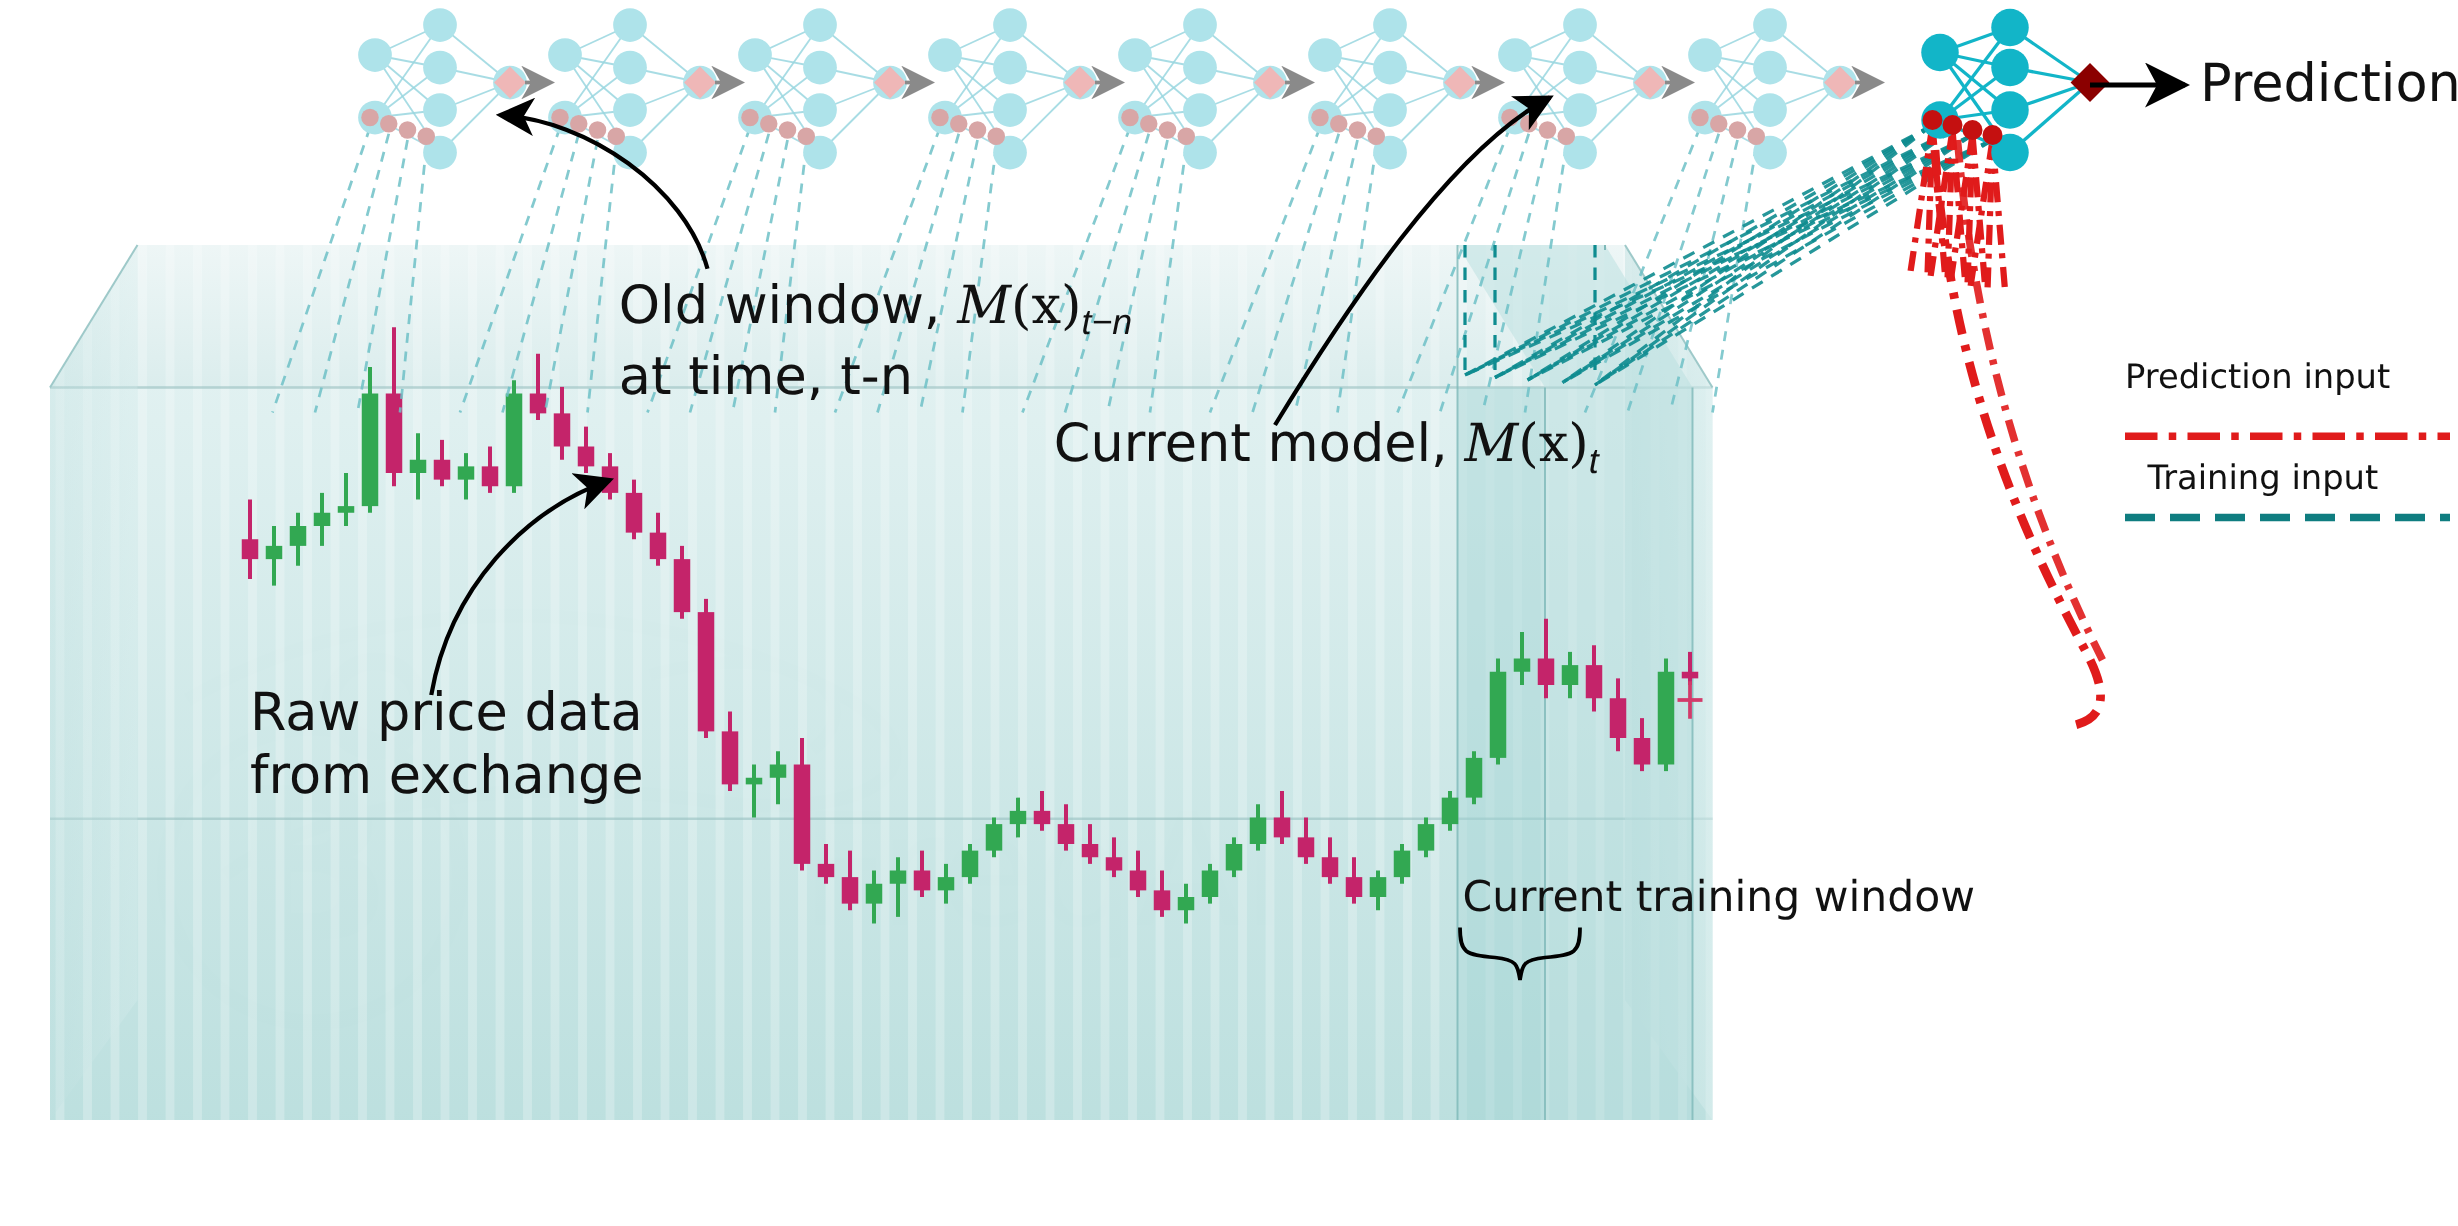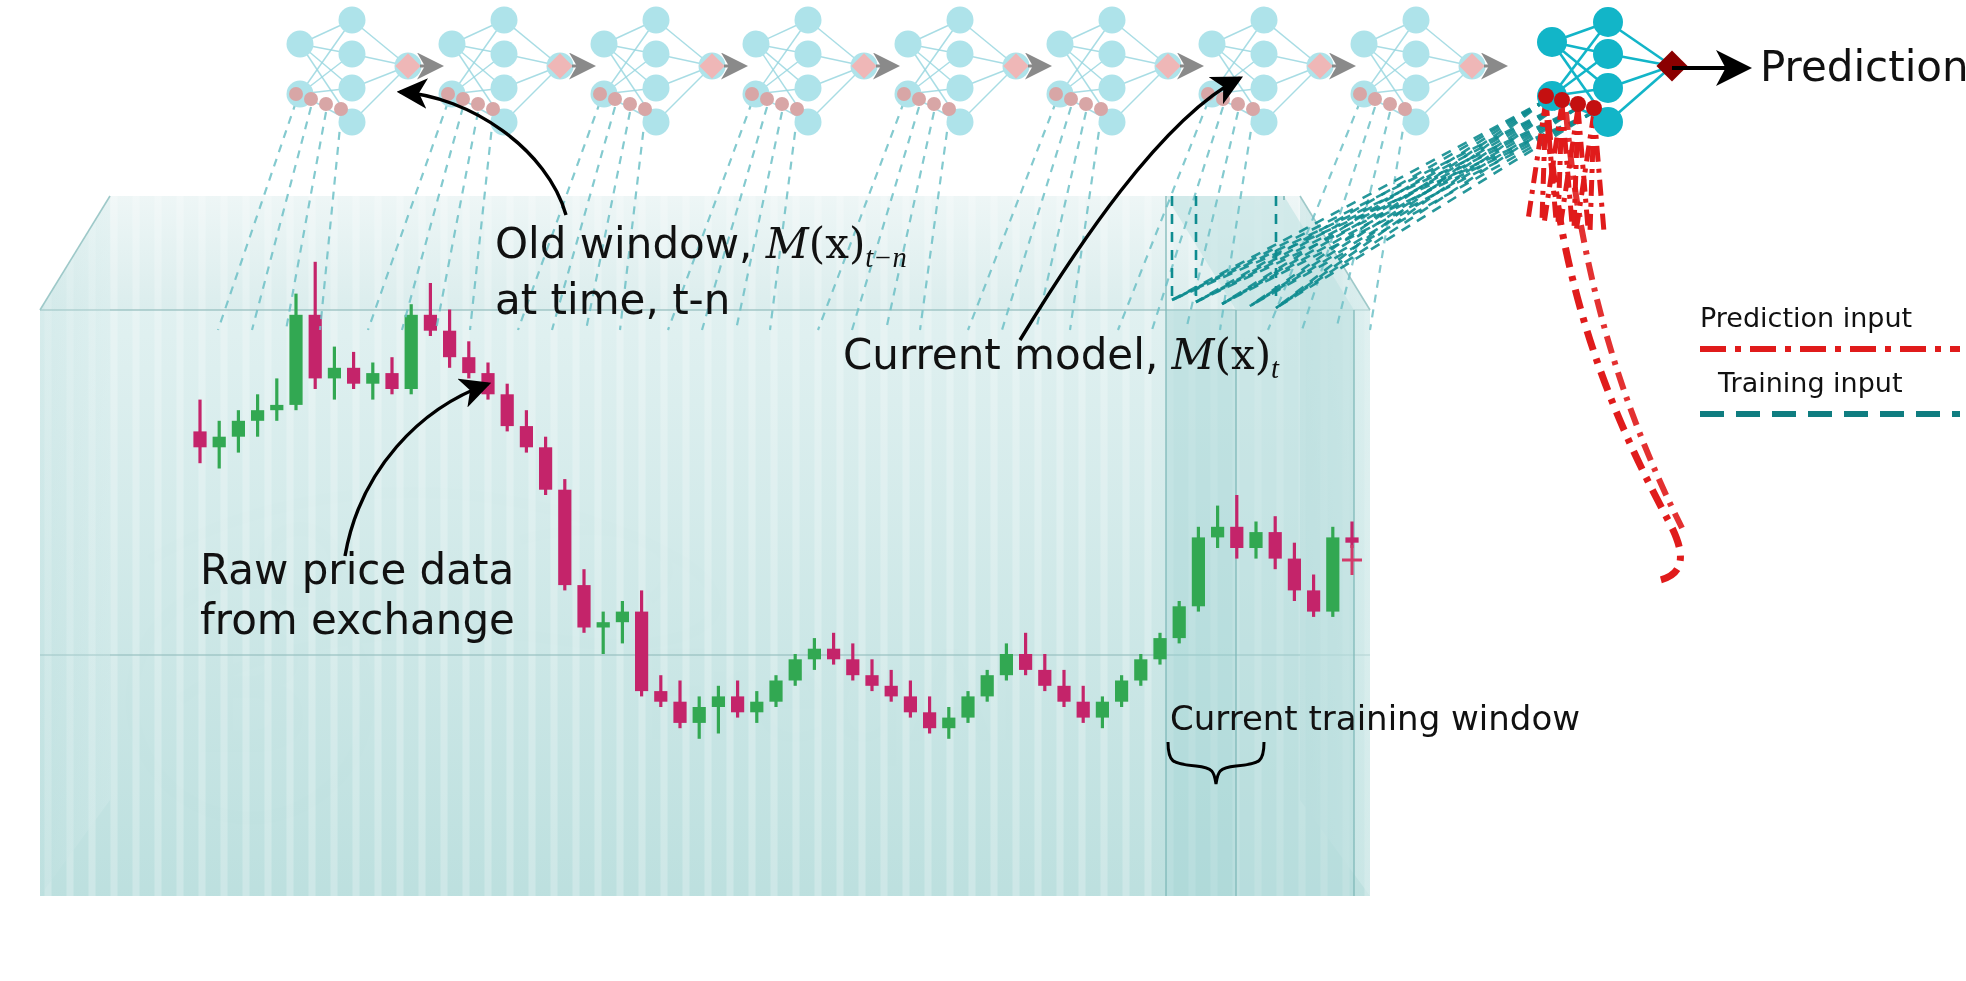--- a/index.html
+++ b/index.html
@@ -6,21 +6,21 @@
   body{font-family:"DejaVu Sans",sans-serif;}
   #stage{position:relative;width:1966px;height:981px;background:#fff;overflow:hidden;}
   .abs{position:absolute;}
   svg{display:block;}
   .lbl{position:absolute;color:#111;line-height:1.18;white-space:nowrap;}
   .lbl.big{font-size:42px;}
   .lbl.mid{font-size:34px;}
   .lbl.sm{font-size:27px;}
   .mathit{font-family:"DejaVu Serif",serif;font-style:italic;}
   .mathup{font-family:"DejaVu Serif",serif;font-style:normal;}
-  sub.m{font-family:Liberation Serif, serif;font-style:italic;font-size:.68em;}
+  sub.m{font-family:Liberation Sans, sans-serif;font-style:italic;font-size:.68em;}
   .oldmodels{color:#9a9a9a;font-size:40px;}
 </style>
 </head>
 <body>
 
 <div id="stage">
 
   <svg class="abs" style="left:0;top:0" width="1966" height="981" viewBox="0 0 1966 981">
     <defs>
       <linearGradient id="prismTop" x1="0" y1="0" x2="0" y2="1">
@@ -622,16 +622,16 @@
     </div>
   </div>
 
   <div class="lbl big" style="left:200px;top:545px;">
     <div>Raw price data</div>
     <div>from exchange</div>
   </div>
 
   <div class="lbl mid" style="left:1170px;top:698px;">Current training window</div>
 
-  <div class="lbl sm" style="left:1700px;top:302px;">Prediction input</div>
+  <div class="lbl sm" style="left:1700px;top:286px;">Prediction input</div>
   <div class="lbl sm" style="left:1718px;top:367px;">Training input</div>
 
 </div>
 
 </body></html>

